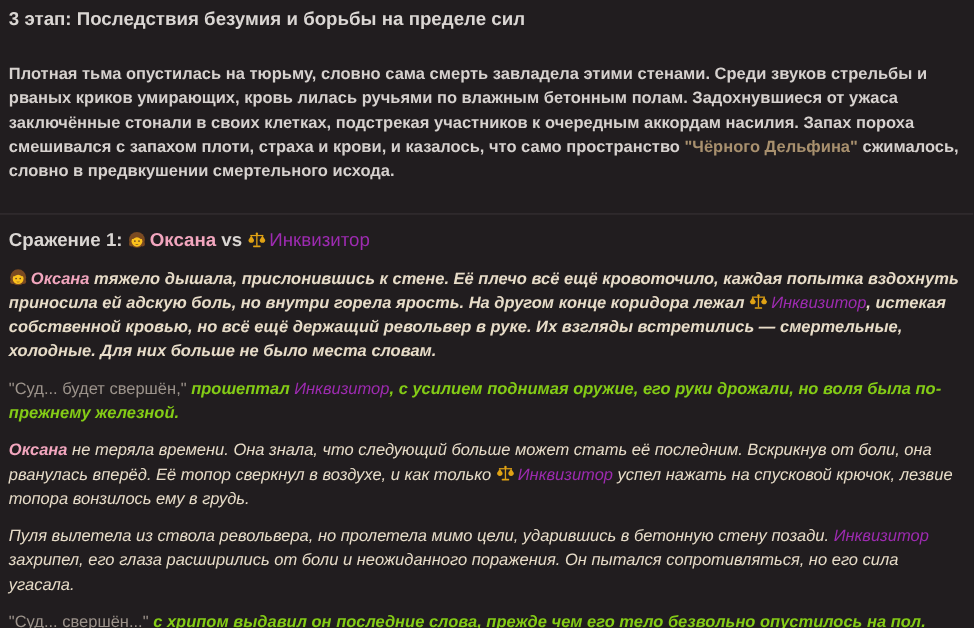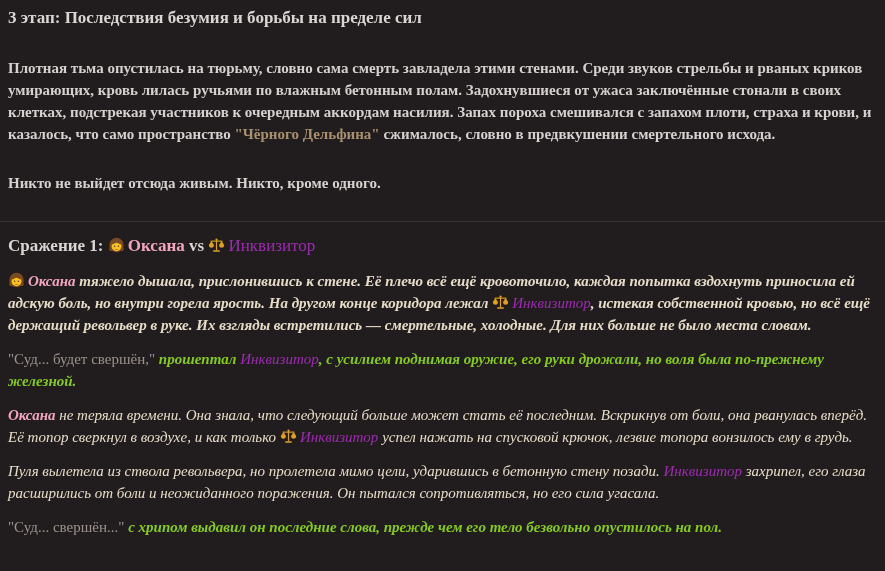--- a/index.html
+++ b/index.html
@@ -12,21 +12,20 @@
     font-family: "Liberation Sans", "DejaVu Sans", sans-serif;
   }
   .log {
     box-sizing: border-box;
     width: 885px;
     height: 413px;
     padding: 2px 8px 0 8px;
     color: #d6d1ce;
     font-size: 15px;
     line-height: 22px;
-    font-family: Liberation Serif, serif;
   }
   .log h1, .log h2, .log p { white-space: pre-wrap; margin: 0; }
   h1.stage-title {
     font-size: 17px;
     font-weight: 700;
     color: #dad6d3;
     line-height: 24px;
     margin: 4px 0 10px 0;
   }
   p.intro {
@@ -77,21 +76,20 @@
 </style>
 </head>
 <body>
 
 <div class="log">
 
   <h1 class="stage-title">3 этап: Последствия безумия и борьбы на пределе сил</h1>
 
   <p class="intro"><span>Плотная тьма опустилась на тюрьму, словно сама смерть завладела этими стенами. Среди звуков стрельбы и рваных криков умирающих, кровь лилась ручьями по влажным бетонным полам. Задохнувшиеся от ужаса заключённые стонали в своих клетках, подстрекая участников к очередным аккордам насилия. Запах пороха смешивался с запахом плоти, страха и крови, и казалось, что само пространство </span><span class="gold">"Чёрного Дельфина"</span><span> сжималось, словно в предвкушении смертельного исхода.</span></p>
 
-  <p class="intro">Никто не выйдет отсюда живым. Никто, кроме одного.</p>
 
   <hr class="sep">
 
   <h2 class="battle-heading"><span>Сражение 1: </span><svg class="emoji" viewBox="0 0 20 20">
         <circle cx="10" cy="9.5" r="8.5" fill="#7a4a22"></circle>
         <circle cx="4" cy="14" r="2.6" fill="#7a4a22"></circle>
         <circle cx="16" cy="14" r="2.6" fill="#7a4a22"></circle>
         <circle cx="10" cy="11" r="5.8" fill="#fcc21c"></circle>
         <circle cx="7.8" cy="10.8" r="0.9" fill="#5f4128"></circle>
         <circle cx="12.2" cy="10.8" r="0.9" fill="#5f4128"></circle>

